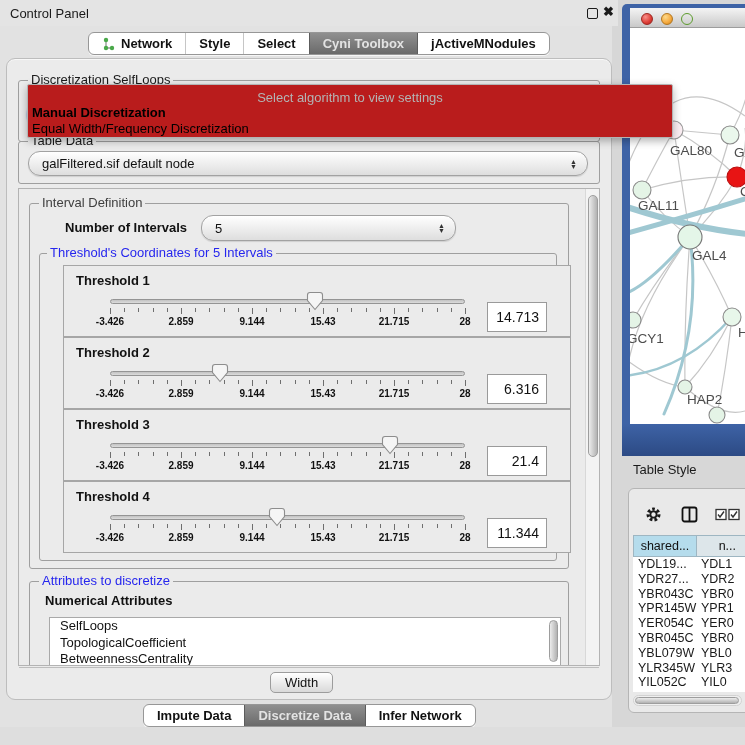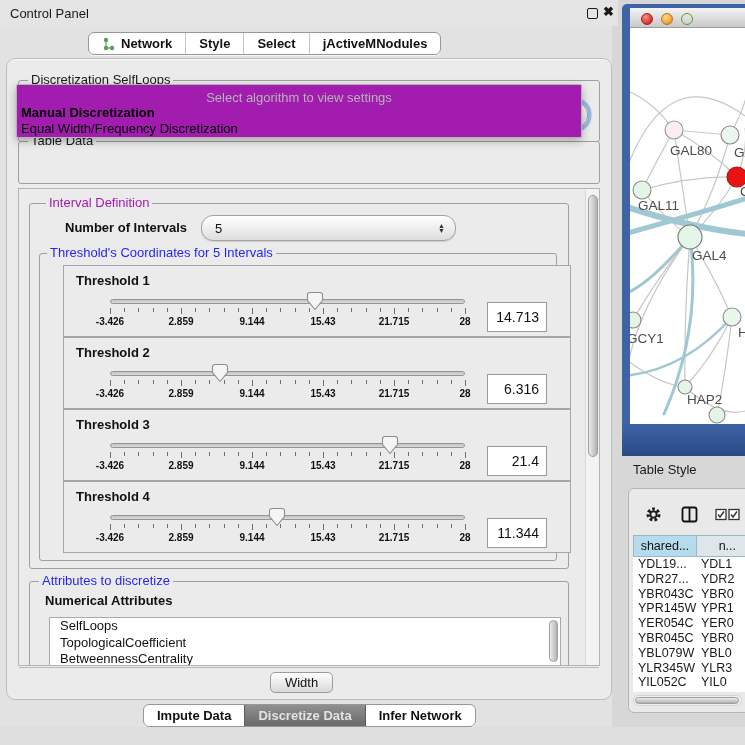--- a/index.html
+++ b/index.html
@@ -22,30 +22,30 @@
   #top-tabs{left:88px;top:32px;}
   #bottom-tabs{left:143px;top:704px;}
 
   
   #outer-panel{left:6px;top:58px;width:606px;height:642px;background:#ebebeb;border:1px solid #bdbdbd;border-radius:9px;box-shadow:inset 0 1px 0 #f8f8f8;}
 
   
   .group{border:1px solid #9f9f9f;border-radius:3px;}
   .group-title{font-size:13px;background:#ebebeb;padding:0 3px;line-height:14px;white-space:nowrap;}
   .t-dark{color:#1a1a1a;}
-  .t-green{color:#a21caf;margin-left:7px;}
+  .t-green{color:#404040;}
   .t-blue{color:#2626ee;}
 
   
   .combo{display:flex;align-items:center;border:1px solid #a2a2a2;border-radius:12px;background:linear-gradient(#ffffff,#dedede);font-size:13px;color:#111;padding-left:13px;box-shadow:0 1px 1px rgba(0,0,0,.12);}
   .combo .arrows{margin-left:auto;margin-right:10px;display:flex;flex-direction:column;line-height:5px;font-size:7px;color:#333;}
   .combo.focused{box-shadow:0 0 1px 3.5px rgba(120,165,220,.75);}
 
   
-  #algo-popup{left:16px;top:84px;width:566px;height:54px;background:#a21caf;border:1px solid #b3b3b3;border-radius:2px;box-shadow:0 3px 9px rgba(0,0,0,.3);z-index:50;}
+  #algo-popup{left:27px;top:84px;width:646px;height:54px;background:#b91c1c;border:1px solid #b3b3b3;border-radius:2px;box-shadow:0 3px 9px rgba(0,0,0,.3);z-index:50;}
   #algo-hint{left:0;top:5px;width:100%;text-align:center;font-size:13px;color:#b4b4b4;}
   .algo-opt{left:3px;width:560px;font-size:13px;color:#000;padding-left:1px;white-space:nowrap;}
 
   
   #scroll-region{left:18px;top:188px;width:582px;height:478px;border:1px solid #b3b3b3;background:#ebebeb;overflow:hidden;}
   .vsb-track{background:#f3f3f3;border-left:1px solid #d8d8d8;}
   .vsb-thumb{background:linear-gradient(90deg,#ececec,#b2b2b2);border:1px solid #9d9d9d;border-radius:6px;}
   .hsb-thumb{background:linear-gradient(#ececec,#b2b2b2);border:1px solid #9d9d9d;border-radius:6px;}
 
   
@@ -108,20 +108,23 @@
         <circle cx="10" cy="11" r="2.2" fill="#4aa84a"></circle>
       </svg>
       <span>Network</span>
     </div>
     <div class="seg">
         <span>Style</span>
       </div>
     <div class="seg">
         <span>Select</span>
       </div>
+    <div class="seg selected">
+        <span>Cyni Toolbox</span>
+      </div>
     <div class="seg">
         <span>jActiveMNodules</span>
       </div>
   </div>
 
   <div class="abs" id="outer-panel"></div>
 
   <div class="abs group" style="left:18px;top:80px;width:582px;height:62px;"></div>
   <div class="abs group-title t-dark" style="left:28px;top:73px;">Discretization SelfLoops</div>
   <div class="abs combo focused" style="left:30px;top:102px;width:558px;height:26px;">
@@ -129,20 +132,24 @@
   </div>
 
   <div class="abs" id="algo-popup">
     <div class="abs" id="algo-hint">Select algorithm to view settings</div>
     <div class="abs algo-opt" style="top:20px;font-weight:700;">Manual Discretization</div>
     <div class="abs algo-opt" style="top:36px;">Equal Width/Frequency Discretization</div>
   </div>
 
   <div class="abs group" style="left:18px;top:141px;width:582px;height:43px;"></div>
   <div class="abs group-title t-dark" style="left:28px;top:134px;">Table Data</div>
+  <div class="abs combo" style="left:28px;top:151px;width:560px;height:25px;">
+    <span>galFiltered.sif default node</span>
+    <span class="arrows">▲<br>▼</span>
+  </div>
 
   <div class="abs" id="scroll-region">
 
     <div class="abs group" style="left:10px;top:14px;width:540px;height:366px;"></div>
     <div class="abs group-title t-green" style="left:20px;top:7px;">Interval Definition</div>
 
     <div class="abs" style="left:46px;top:31px;font-size:13px;font-weight:700;color:#111;">Number of Intervals</div>
     <div class="abs combo" style="left:182px;top:26px;width:255px;height:26px;">
       <span>5</span>
       <span class="arrows">▲<br>▼</span>

